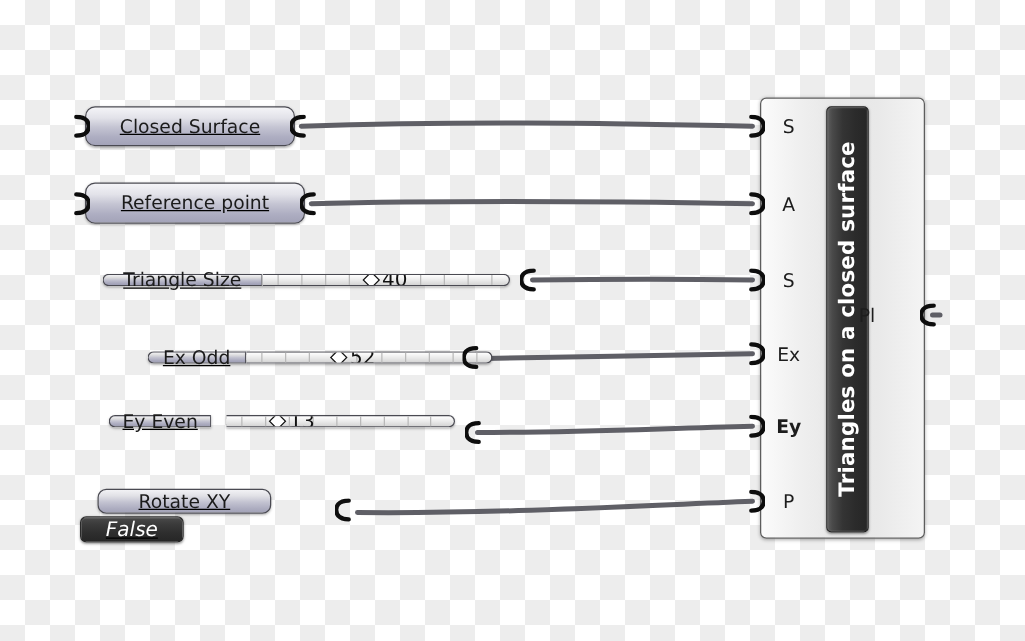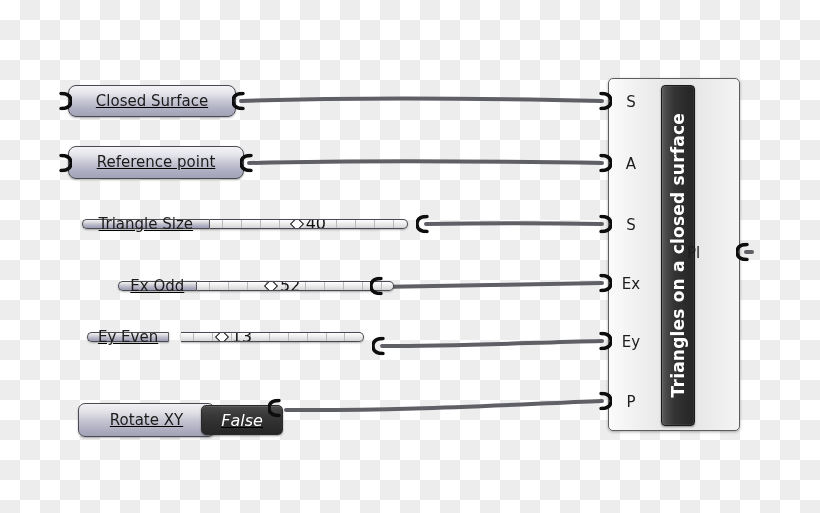--- a/index.html
+++ b/index.html
@@ -385,38 +385,38 @@
             <span class="diamond"></span>
             <span class="slider-num">13</span>
           </div>
         </div>
       </div>
       <div class="grip" style="left: 372px; top: 346px;">
         <svg width="15" height="19" viewBox="0 0 15 19">
           <path d="M 11,2 C 2,2 1,7 1,9.5 C 1,12 2,17 11,17" fill="none" stroke="#0d0d0d" stroke-width="3.4" stroke-linecap="round"></path>
         </svg>
       </div>
-      <div class="node toggle-node" style="left: 78px; top: 403px; width: 208px; height: 34px;">
+      <div class="node toggle-node" style="left: 78px; top: 391px; width: 208px; height: 34px; flex-direction: column;">
         <div class="toggle-caption" style="width: 139px; border-radius: 7px;">Rotate XY</div>
         <div class="toggle-value" style="width: 83px; margin-left: -14px;">False</div>
       </div>
       <div class="grip" style="left: 268px; top: 408px;">
         <svg width="15" height="19" viewBox="0 0 15 19">
           <path d="M 11,2 C 2,2 1,7 1,9.5 C 1,12 2,17 11,17" fill="none" stroke="#0d0d0d" stroke-width="3.4" stroke-linecap="round"></path>
         </svg>
       </div>
     </div>
 
   <div class="component" id="component" style="left: 608px; top: 78px; width: 132px; height: 353px;">
     <div class="comp-inputs" id="comp-inputs">
         <div class="comp-in-label" style="top: 23px;">S</div>
         <div class="comp-in-label" style="top: 85px;">A</div>
         <div class="comp-in-label" style="top: 146px;">S</div>
         <div class="comp-in-label" style="top: 205px;">Ex</div>
-        <div class="comp-in-label" style="top: 263px;">Ey</div>
+        <div class="comp-in-label" style="top: 263px; font-weight: bold;">Ey</div>
         <div class="comp-in-label" style="top: 323px;">P</div>
       </div>
     <div class="comp-title-plate" id="comp-title-plate" style="left: 52px; top: 6px; width: 34px; height: 341px;">
       <span class="comp-title-text">Triangles on a closed surface</span>
     </div>
     <div class="comp-outputs" id="comp-outputs">
         <div class="comp-out-label" style="top: 174px;">Pl</div>
       </div>
   </div>
 

